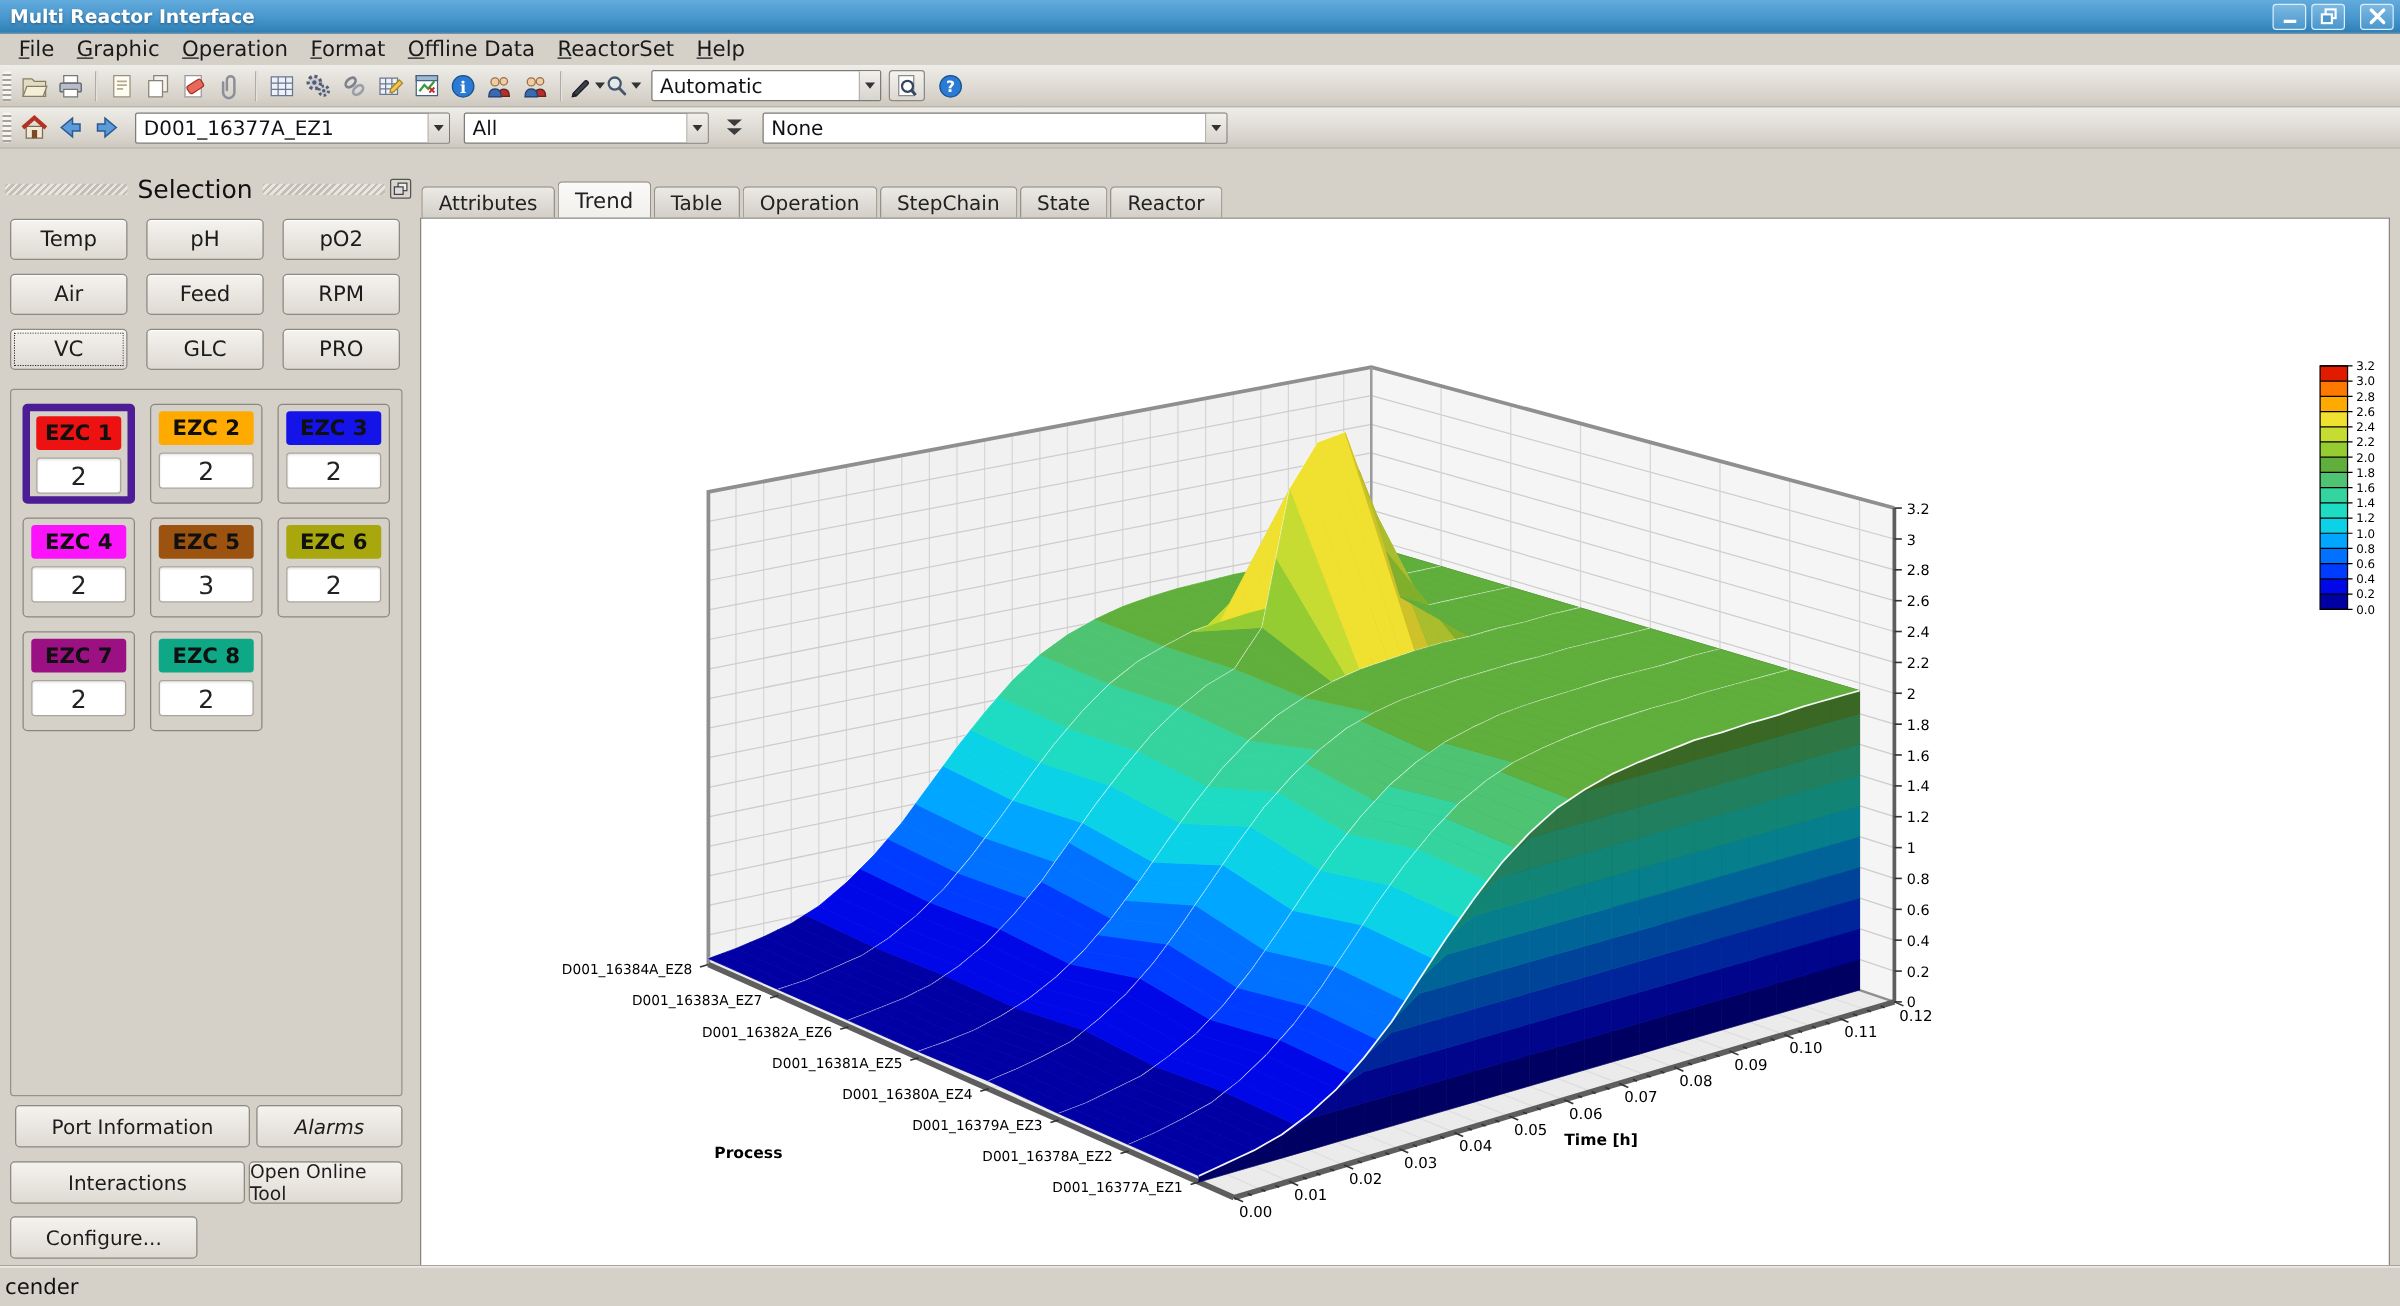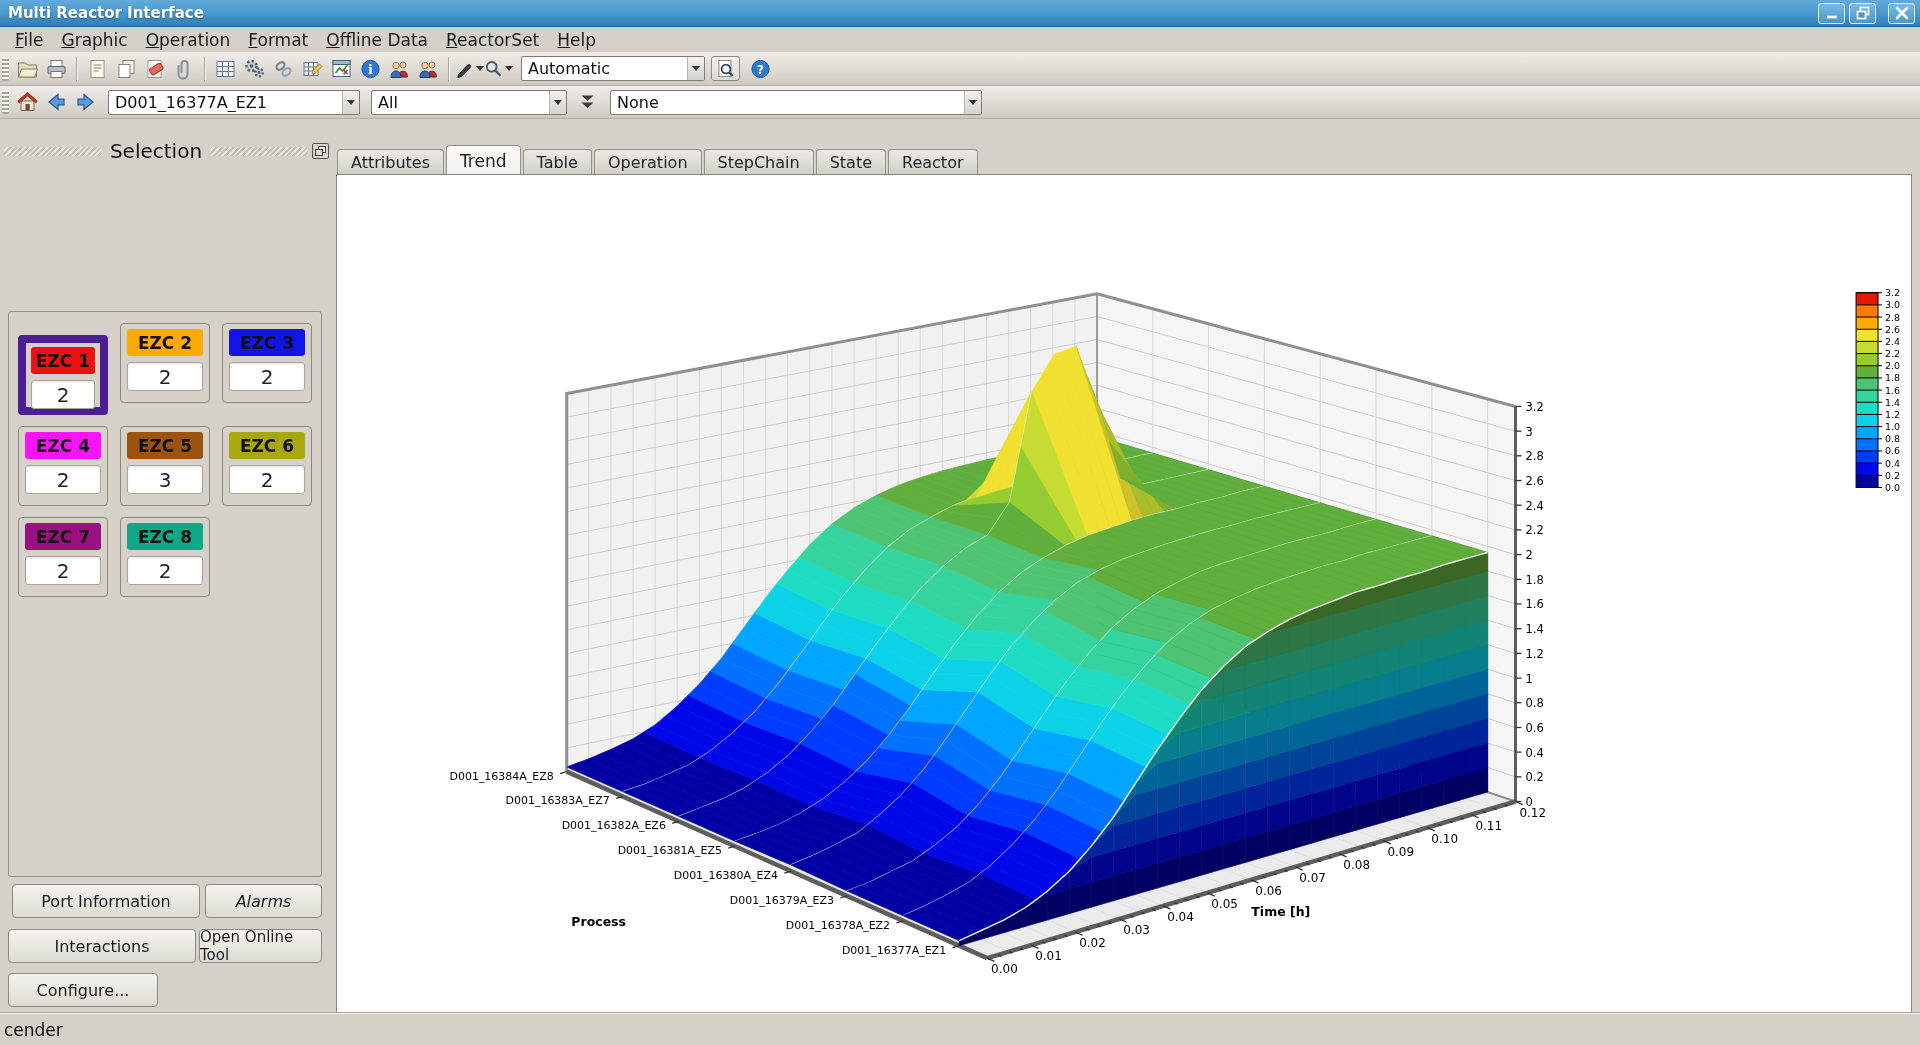--- a/index.html
+++ b/index.html
@@ -56,21 +56,21 @@
   .sel-grid { position:absolute; left:8px; top:56px; width:314px; display:grid;
     grid-template-columns:94px 94px 94px; gap:11px 15px; }
   .pbtn { height:33px; border:1px solid #8e8a82; border-radius:4px; font-size:17px; color:#1c1c1c;
     background:linear-gradient(#f5f3ef,#dedad3); display:flex; align-items:center; justify-content:center;
     box-shadow:0 1px 0 rgba(255,255,255,.7) inset; }
   .pbtn.focused { outline:1px dotted #333; outline-offset:-4px; }
   .groupbox { position:absolute; left:8px; top:192px; width:314px; height:566px;
     border:1px solid #979289; border-radius:3px; }
   .ezc-grid { position:absolute; left:9px; top:11px; display:grid; grid-template-columns:90px 90px 90px; gap:11px 12px; }
   .ezc-card { height:80px; border:1px solid #8b877f; border-radius:4px; padding:5px 6px; background:#d5d1c9; }
-  .ezc-card.selected { border:8px solid #4c1d95; padding:4px 5px;margin-top:12px; }
+  .ezc-card.selected { border:6px solid #4c1d95; padding:4px 5px; }
   .ezc-head { height:27px; border-radius:3px; display:flex; align-items:center; justify-content:center;
     font-weight:bold; font-size:17px; color:#101010; }
   .ezc-val { height:29px; margin-top:6px; background:#fff; border:1px solid #a9a59d; border-radius:3px;
     display:flex; align-items:center; justify-content:center; font-size:20px; color:#222;
     box-shadow:0 1px 2px rgba(0,0,0,.12) inset; }
   .action-btn { position:absolute; height:34px; border:1px solid #8e8a82; border-radius:4px;
     background:linear-gradient(#f5f3ef,#dedad3); display:flex; align-items:center; justify-content:center;
     font-size:16px; color:#1c1c1c; }
 
   
@@ -299,20 +299,31 @@
       <div class="hatch"></div>
       <span class="sel-title">Selection</span>
       <div class="hatch"></div>
       <div class="float-btn">
         <svg width="13" height="12">
           <rect x="4.5" y="1.5" width="7" height="6" fill="#eee" stroke="#444"></rect>
           <rect x="1.5" y="4.5" width="7" height="6" fill="#ddd" stroke="#444"></rect>
           </svg>
       </div>
     </div>
+    <div class="sel-grid" id="selGrid">
+        <div class="pbtn">Temp</div>
+        <div class="pbtn">pH</div>
+        <div class="pbtn">pO2</div>
+        <div class="pbtn">Air</div>
+        <div class="pbtn">Feed</div>
+        <div class="pbtn">RPM</div>
+        <div class="pbtn focused">VC</div>
+        <div class="pbtn">GLC</div>
+        <div class="pbtn">PRO</div>
+      </div>
     <div class="groupbox">
       <div class="ezc-grid" id="ezcGrid">
           <div class="ezc-card selected">
        <div class="ezc-head" style="background:#ee1111">EZC 1</div>
        <div class="ezc-val">2</div>
           </div>
           <div class="ezc-card">
        <div class="ezc-head" style="background:#ffaa00">EZC 2</div>
        <div class="ezc-val">2</div>
           </div>

